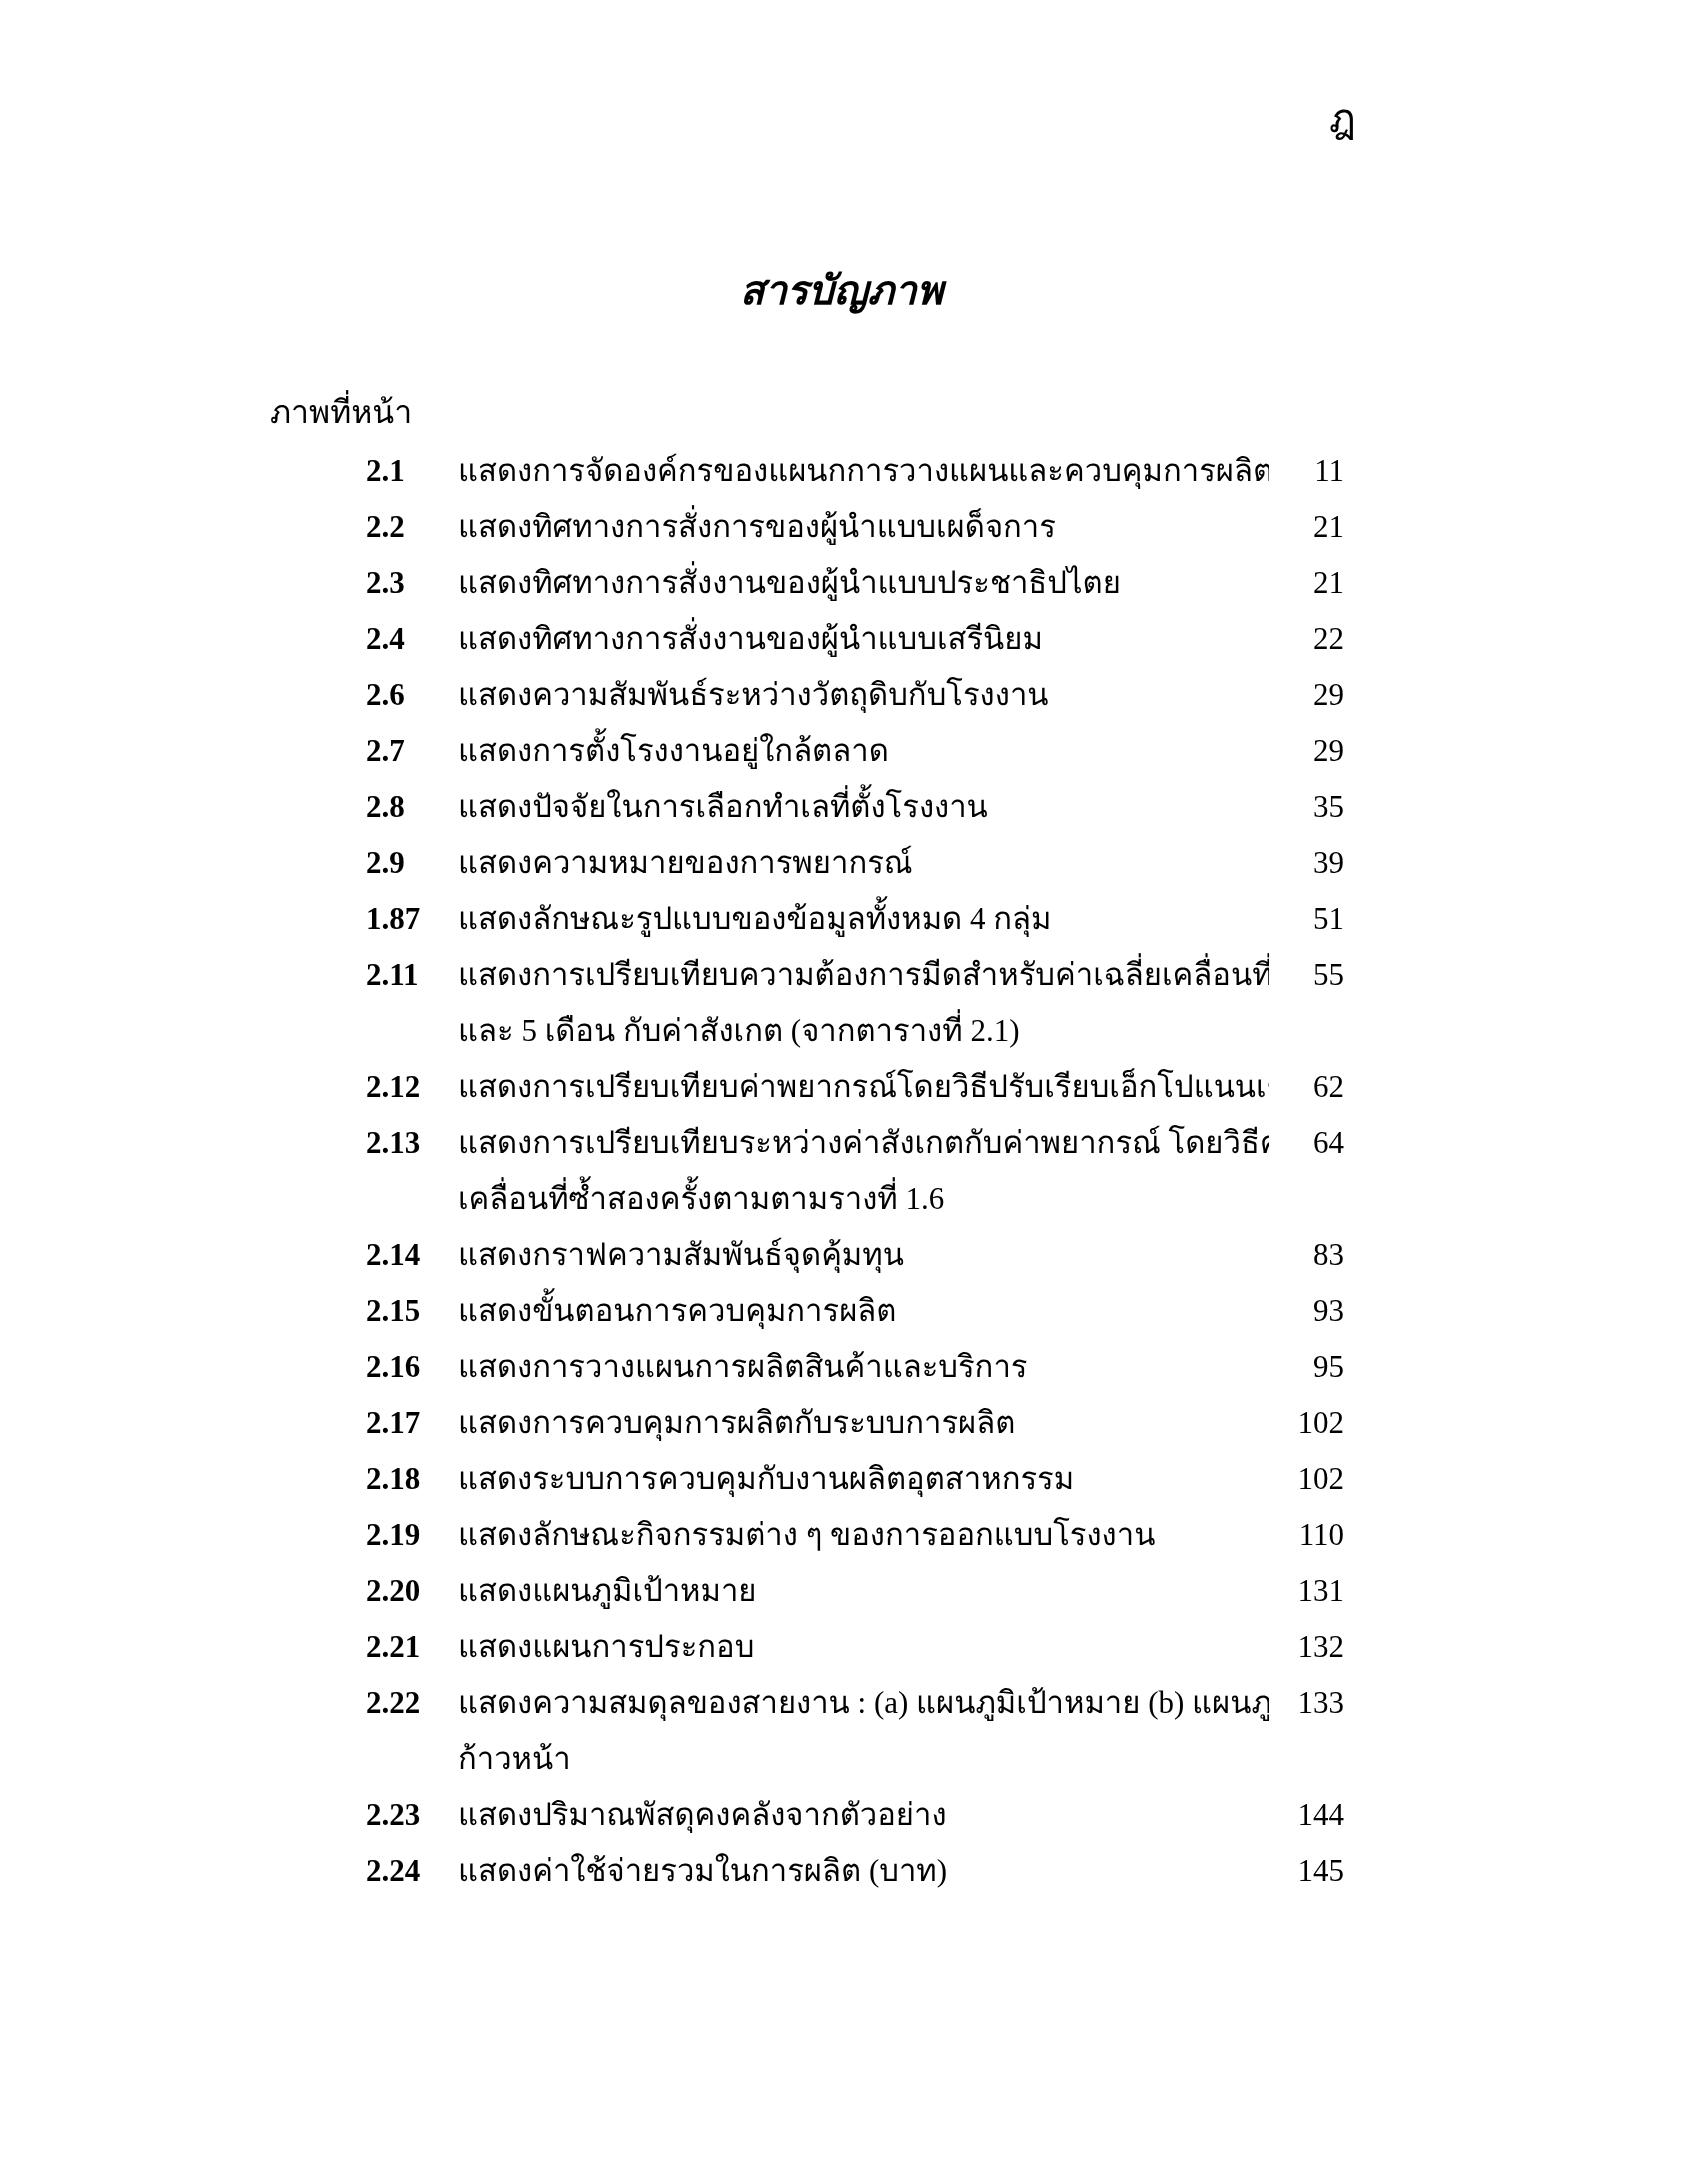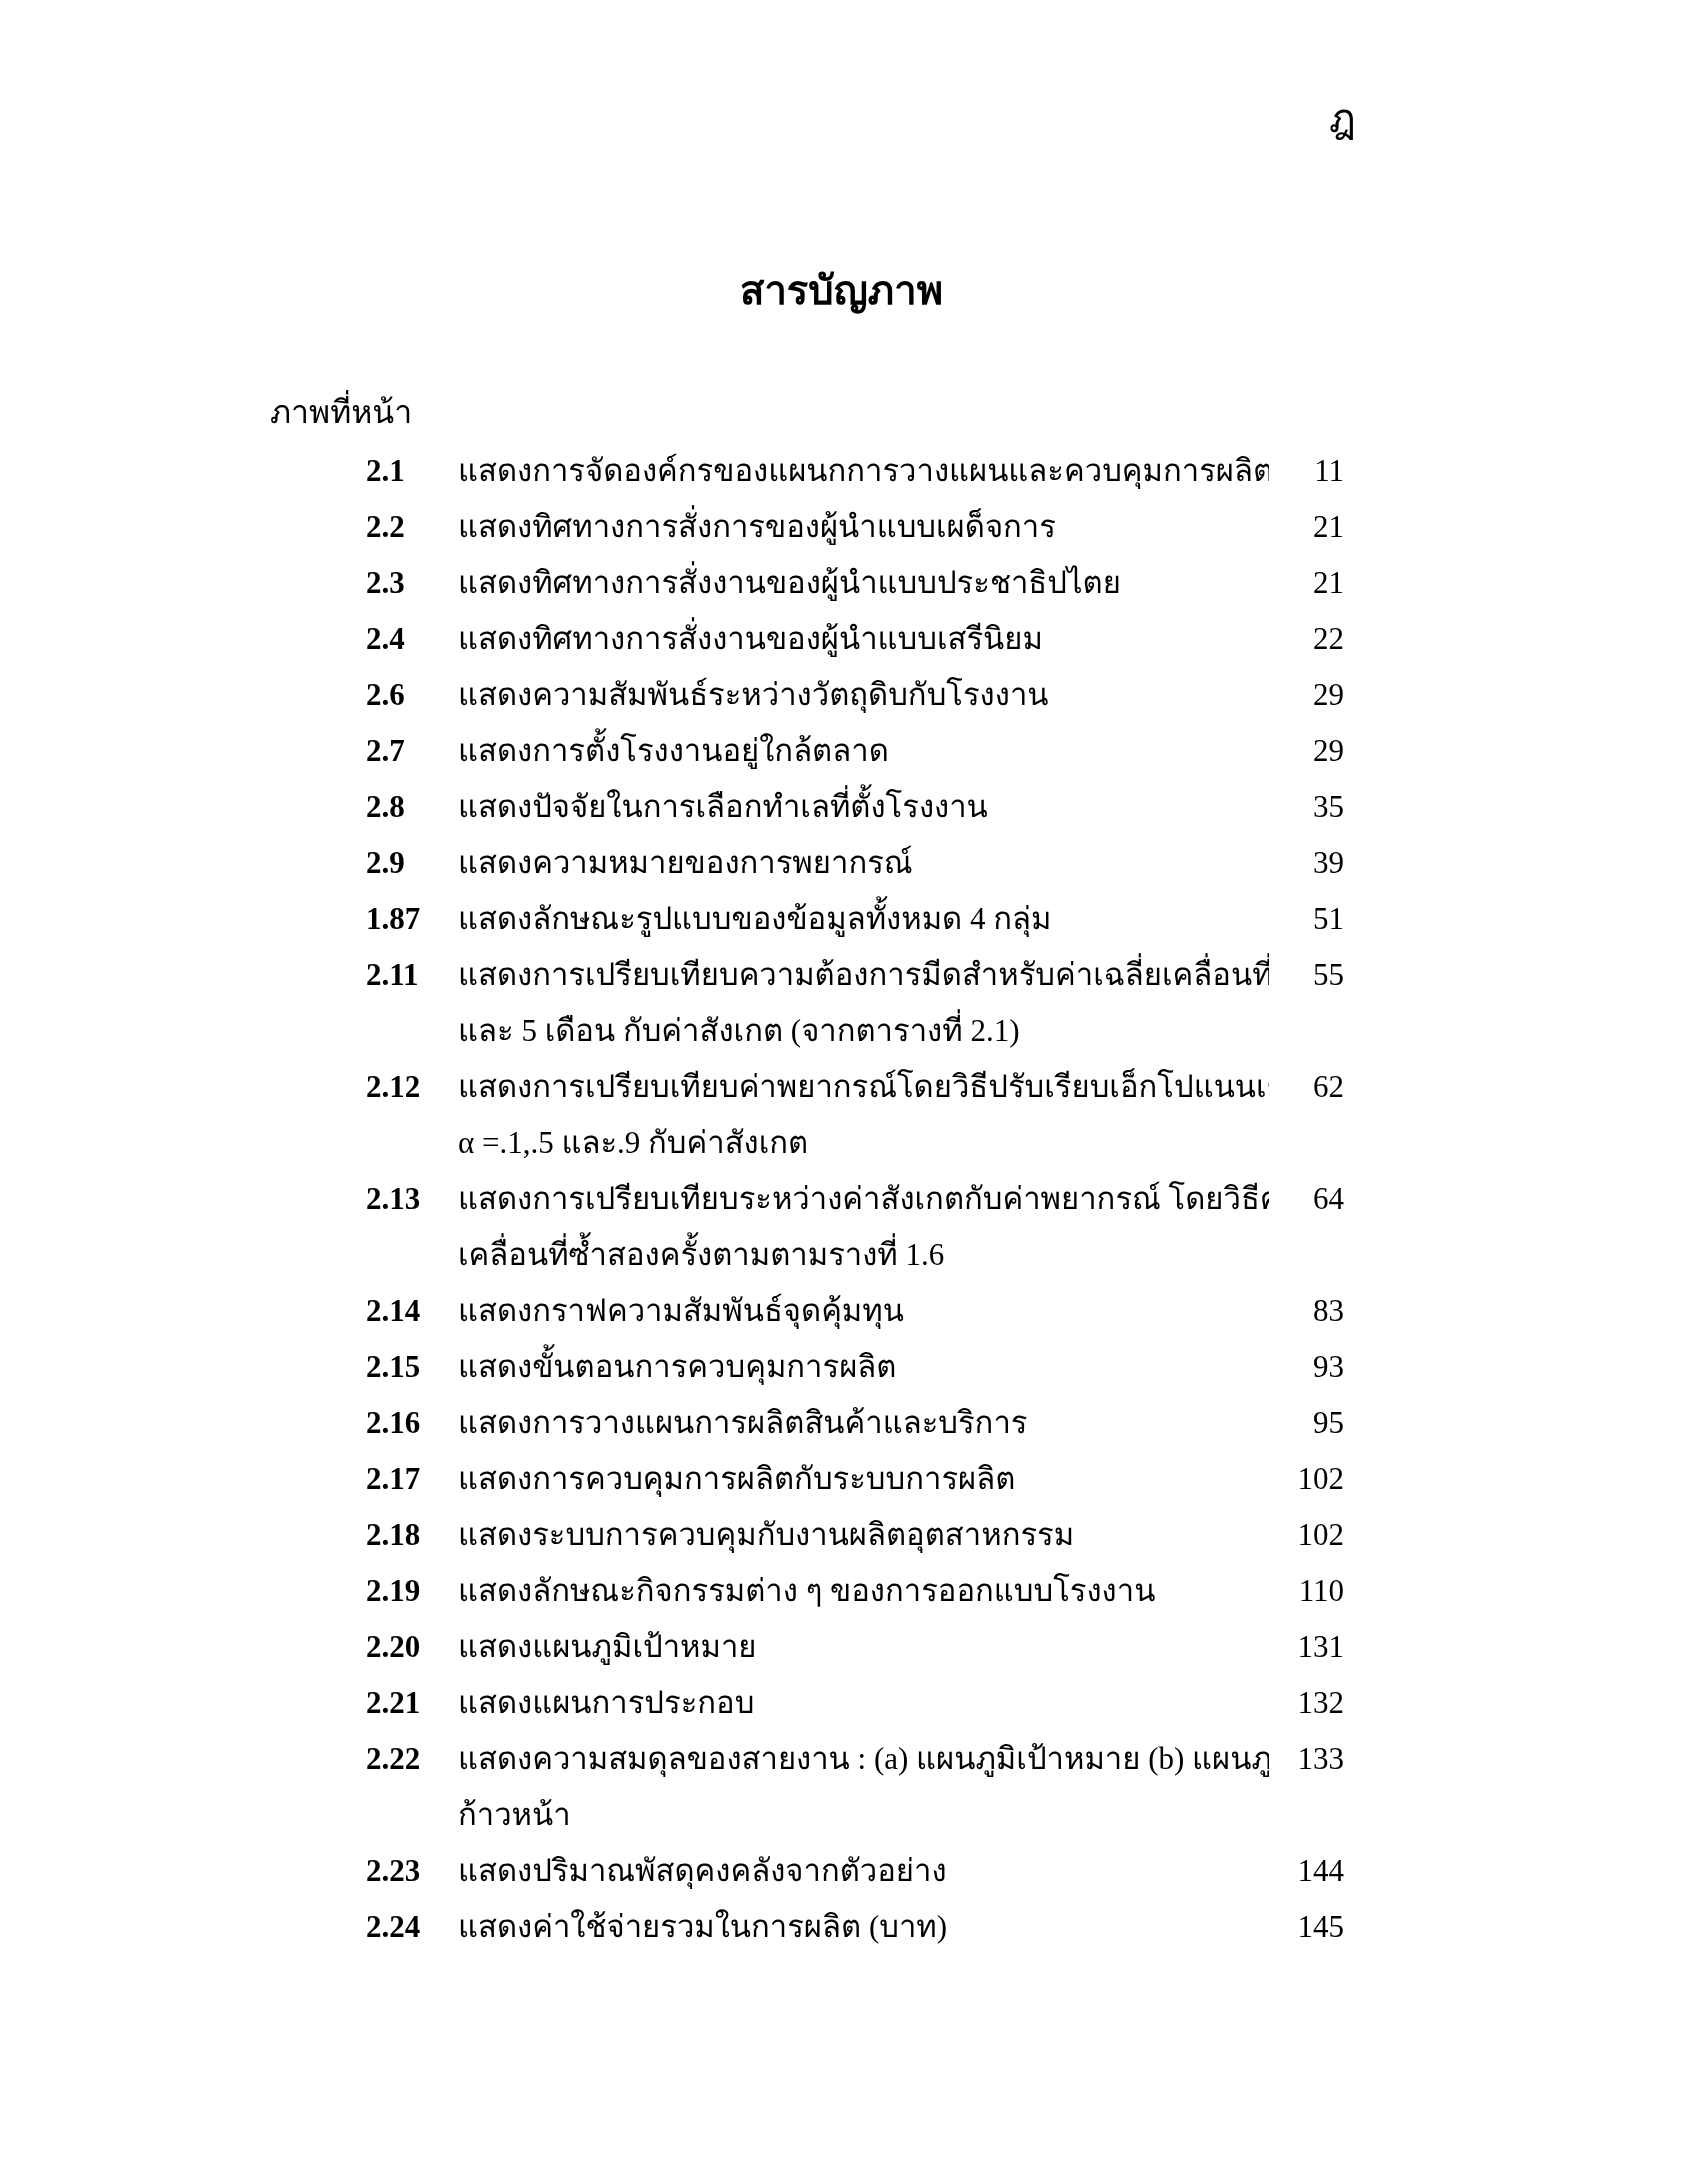--- a/index.html
+++ b/index.html
@@ -18,20 +18,21 @@
     position: absolute;
     top: 95px; left: 1329px;
     font-size: 40px; line-height: 48px;
   }
   .title {
     position: absolute;
     top: 263px; left: 0; width: 100%;
     text-align: center;
     font-size: 40px; font-weight: bold;
     line-height: 55px;
+    font-style: italic;
   }
   .cols {
     position: absolute;
     top: 384px; left: 270px; right: 337px;
     display: flex; justify-content: flex-start;
     font-size: 32px; line-height: 56px;
   }
   .list {
     position: absolute;
     top: 443px; left: 366px; right: 339px;
@@ -137,21 +138,20 @@
           <div class="line">แสดงการเปรียบเทียบความต้องการมีดสำหรับค่าเฉลี่ยเคลื่อนที่ 3 เดือน</div>
           <div class="line">และ 5 เดือน กับค่าสังเกต (จากตารางที่ 2.1)</div>
         </div>
       <div class="pg">55</div>
     </div>
 
     <div class="row">
       <div class="num">2.12</div>
       <div class="desc">
           <div class="line">แสดงการเปรียบเทียบค่าพยากรณ์โดยวิธีปรับเรียบเอ็กโปแนนเชียลที่</div>
-          <div class="line">α =.1,.5 และ.9 กับค่าสังเกต</div>
         </div>
       <div class="pg">62</div>
     </div>
 
     <div class="row">
       <div class="num">2.13</div>
       <div class="desc">
           <div class="line">แสดงการเปรียบเทียบระหว่างค่าสังเกตกับค่าพยากรณ์  โดยวิธีค่าเฉลี่ย</div>
           <div class="line">เคลื่อนที่ซ้ำสองครั้งตามตามรางที่ 1.6</div>
         </div>

